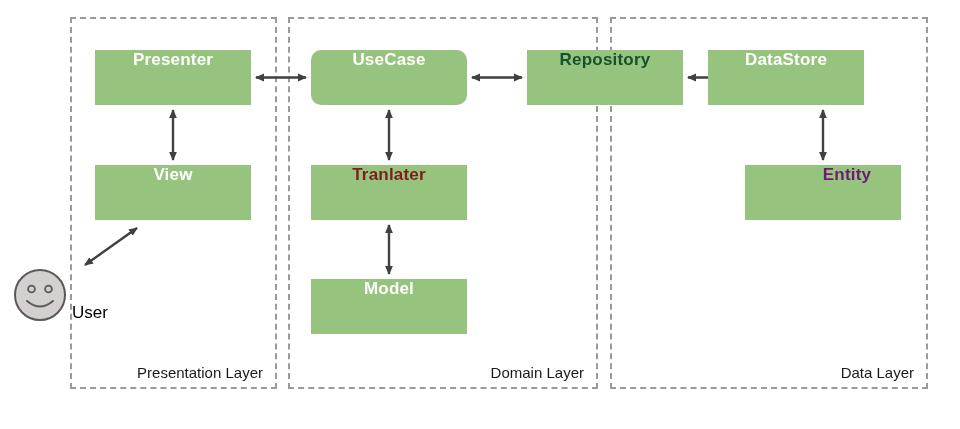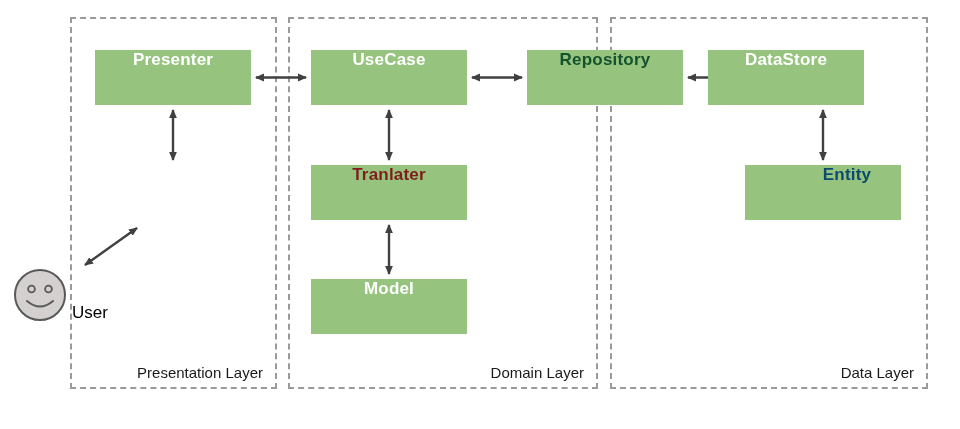--- a/index.html
+++ b/index.html
@@ -120,43 +120,46 @@
 
     <line x1="823" y1="110" x2="823" y2="160" stroke="#404040" stroke-width="2.4" marker-start="url(#ah-start)" marker-end="url(#ah)"></line>
 
     <line x1="85" y1="265" x2="137" y2="228" stroke="#404040" stroke-width="2.4" marker-start="url(#ah-start)" marker-end="url(#ah)"></line>
   </svg>
 
   <div class="node" id="node-presenter" style="left: 95px; top: 50px; background: rgb(150, 196, 126);">
     <span class="node-label" style="color: rgb(255, 255, 255);">Presenter</span>
   </div>
 
+  <div class="node" id="node-view" style="left: 95px; top: 165px; background: rgb(150, 196, 126);">
+    <span class="node-label" style="color: rgb(255, 255, 255);">View</span>
+  </div>
 
-  <div class="node" id="node-usecase" style="left: 311px; top: 50px; background: rgb(150, 196, 126);">
+  <div class="node" id="node-usecase" style="left: 311px; top: 50px; background: rgb(150, 196, 126); border-radius: 10px;">
     <span class="node-label" style="color: rgb(255, 255, 255);">UseCase</span>
   </div>
 
   <div class="node" id="node-tranlater" style="left: 311px; top: 165px; background: rgb(150, 196, 126);">
     <span class="node-label" style="color: #7f1d1d;">Tranlater</span>
   </div>
 
   <div class="node" id="node-model" style="left: 311px; top: 279px; background: rgb(150, 196, 126);">
     <span class="node-label" style="color: rgb(255, 255, 255);">Model</span>
   </div>
 
   <div class="node" id="node-repository" style="left: 527px; top: 50px; background: rgb(150, 196, 126);">
     <span class="node-label" style="color: #14532d;">Repository</span>
   </div>
 
   <div class="node" id="node-datastore" style="left: 708px; top: 50px; background: rgb(150, 196, 126);">
     <span class="node-label" style="color: rgb(255, 255, 255);">DataStore</span>
   </div>
 
   <div class="node" id="node-entity" style="left: 745px; top: 165px; background: rgb(150, 196, 126);">
-    <span class="node-label" style="color: #0c4a6e; margin-left: 48px;">Entity</span>
+    <span class="node-label" style="color: #701a75; margin-left: 48px;">Entity</span>
   </div>
 
   <svg class="actor" id="actor-user" width="56" height="56" style="left: 12px; top: 267px;">
     <circle cx="28" cy="28" r="25" fill="#d4d0d0" stroke="#595959" stroke-width="2"></circle>
     <circle cx="19.5" cy="22" r="3.4" fill="#d4d0d0" stroke="#595959" stroke-width="1.8"></circle>
     <circle cx="36.5" cy="22" r="3.4" fill="#d4d0d0" stroke="#595959" stroke-width="1.8"></circle>
     <path d="M15 34 Q28 45 41 34" fill="none" stroke="#595959" stroke-width="2" stroke-linecap="round"></path>
   </svg>
 
   <span class="actor-name" id="actor-user-label" style="left: 72px; top: 283px;">User</span>

